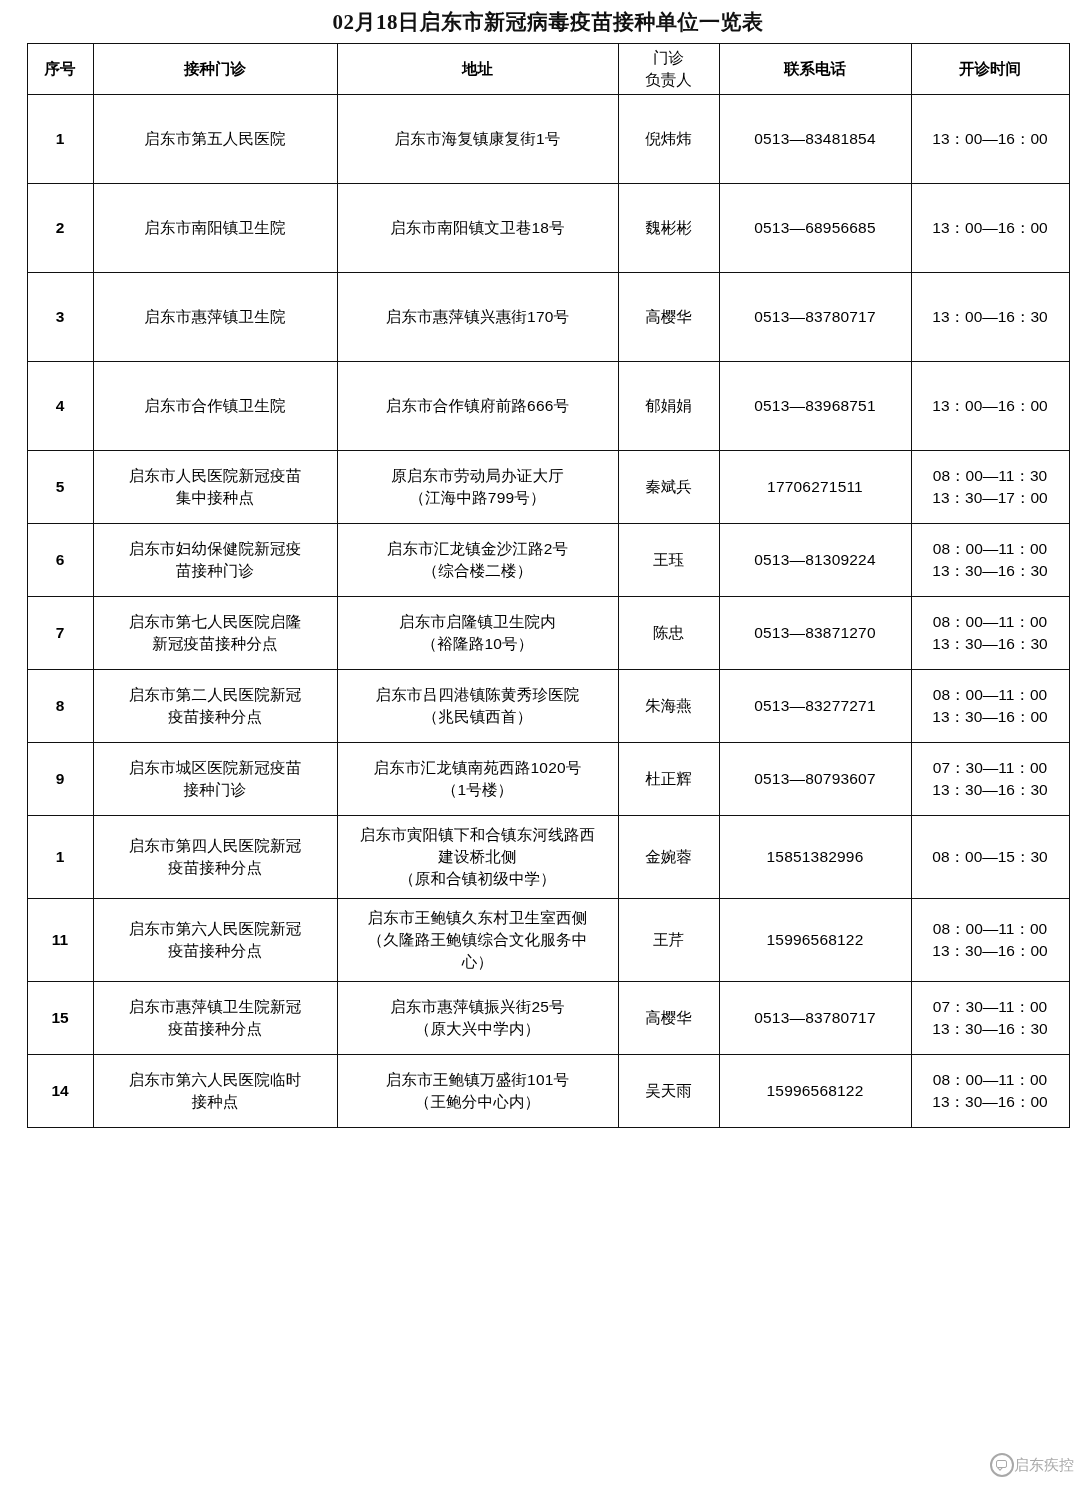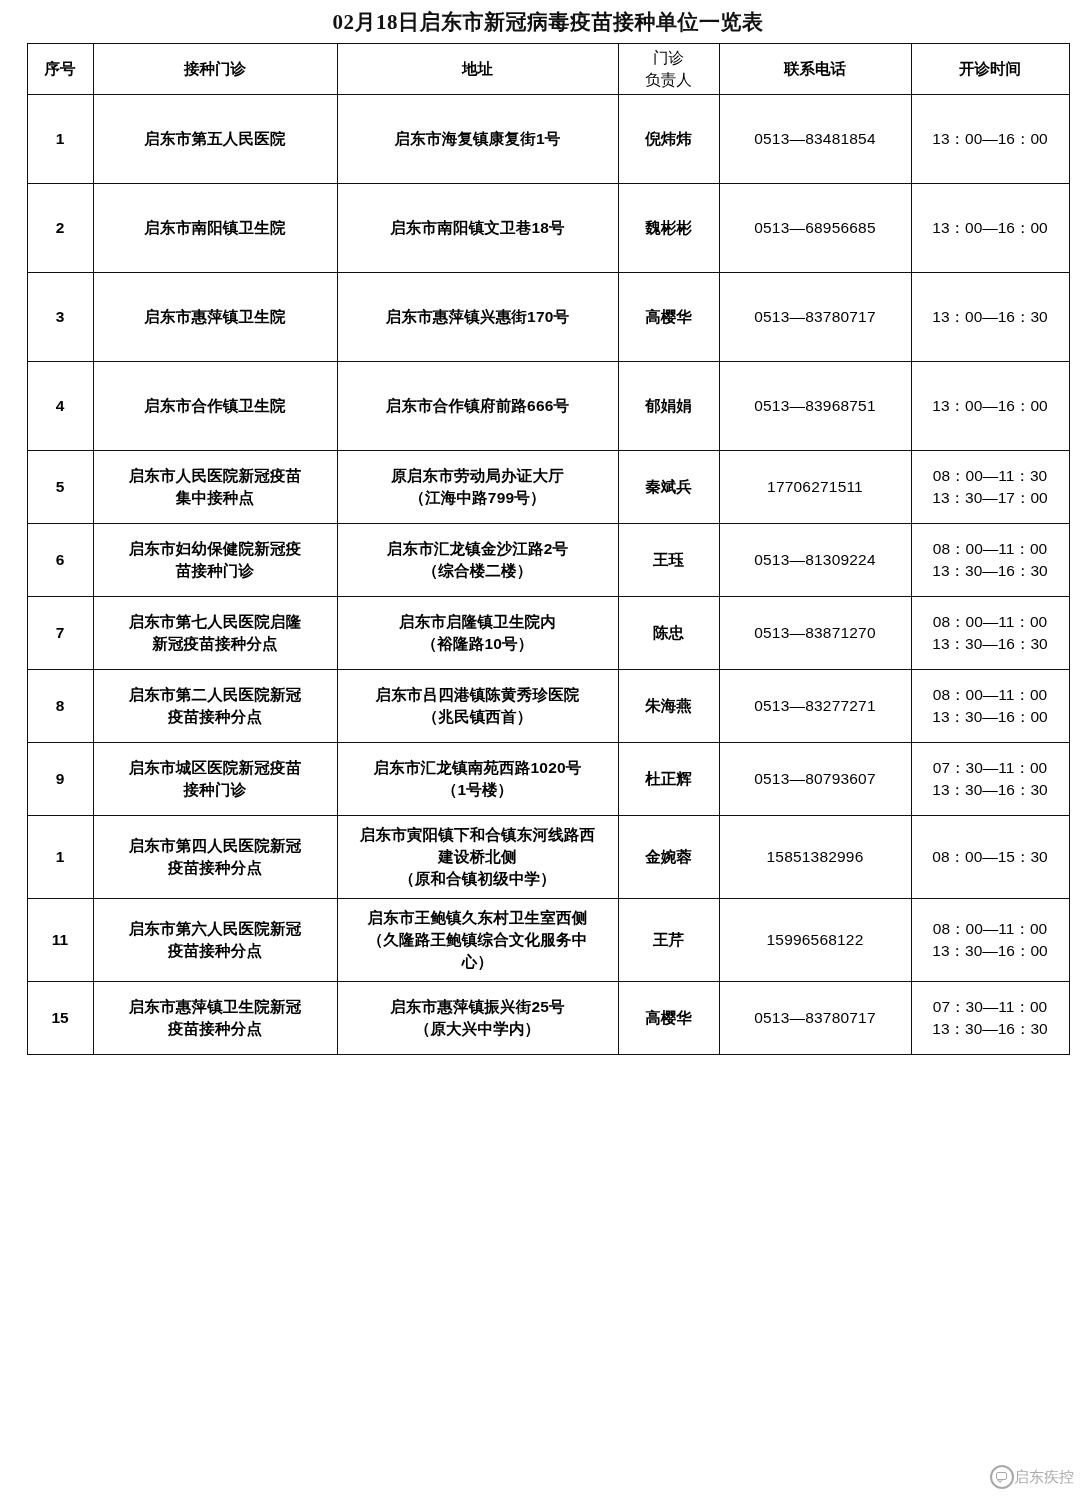--- a/index.html
+++ b/index.html
@@ -57,37 +57,37 @@
   col.c-name  { width: 244px; }
   col.c-addr  { width: 281px; }
   col.c-head  { width: 101px; }
   col.c-tel   { width: 192px; }
   col.c-time  { width: 158px; }
 
   td.idx { font-weight: bold; font-size: 16px; }
   td.name, td.addr { letter-spacing: 0.2px; }
   td.tel { letter-spacing: 0.2px; }
   td.time { font-size: 14.5px; letter-spacing: 0px; white-space: pre-line; }
-  td.name, td.addr, td.head { white-space: pre-line; font-weight: bold; }
+  td.name, td.addr, td.head { white-space: pre-line; }
   tr.r-tall td { height: 84px; }
   tr.r-mid td  { height: 68px; }
   tr.r-big td  { height: 78px; }
 
   .header-sub {
     display: block;
     font-weight: normal;
   }
   .th-head-cell {
     line-height: 1.35;
   }
 
   .watermark {
     position: absolute;
     right: 14px;
-    bottom: 8px;
+    bottom: 20px;
     display: flex;
     align-items: center;
     gap: 0;
     color: #9a9a9a;
     font-size: 15px;
     font-family: "Liberation Sans", sans-serif;
     opacity: 0.85;
     justify-content: flex-end;
   }
   .wm-circle {
@@ -264,20 +264,31 @@
         <td class="idx">15</td>
         <td class="name">启东市惠萍镇卫生院新冠
 疫苗接种分点</td>
         <td class="addr">启东市惠萍镇振兴街25号
 （原大兴中学内）</td>
         <td class="head">高樱华</td>
         <td class="tel">0513—83780717</td>
         <td class="time">07：30—11：00
 13：30—16：30</td>
       </tr>
+      <tr class="r-mid">
+        <td class="idx">14</td>
+        <td class="name">启东市第六人民医院临时
+接种点</td>
+        <td class="addr">启东市王鲍镇万盛街101号
+（王鲍分中心内）</td>
+        <td class="head">吴天雨</td>
+        <td class="tel">15996568122</td>
+        <td class="time">08：00—11：00
+13：30—16：00</td>
+      </tr>
     </tbody>
   </table>
 
   <div class="watermark">
     <span class="wm-circle"></span>
     <span>启东疾控</span>
   </div>
 
 </div>
 

